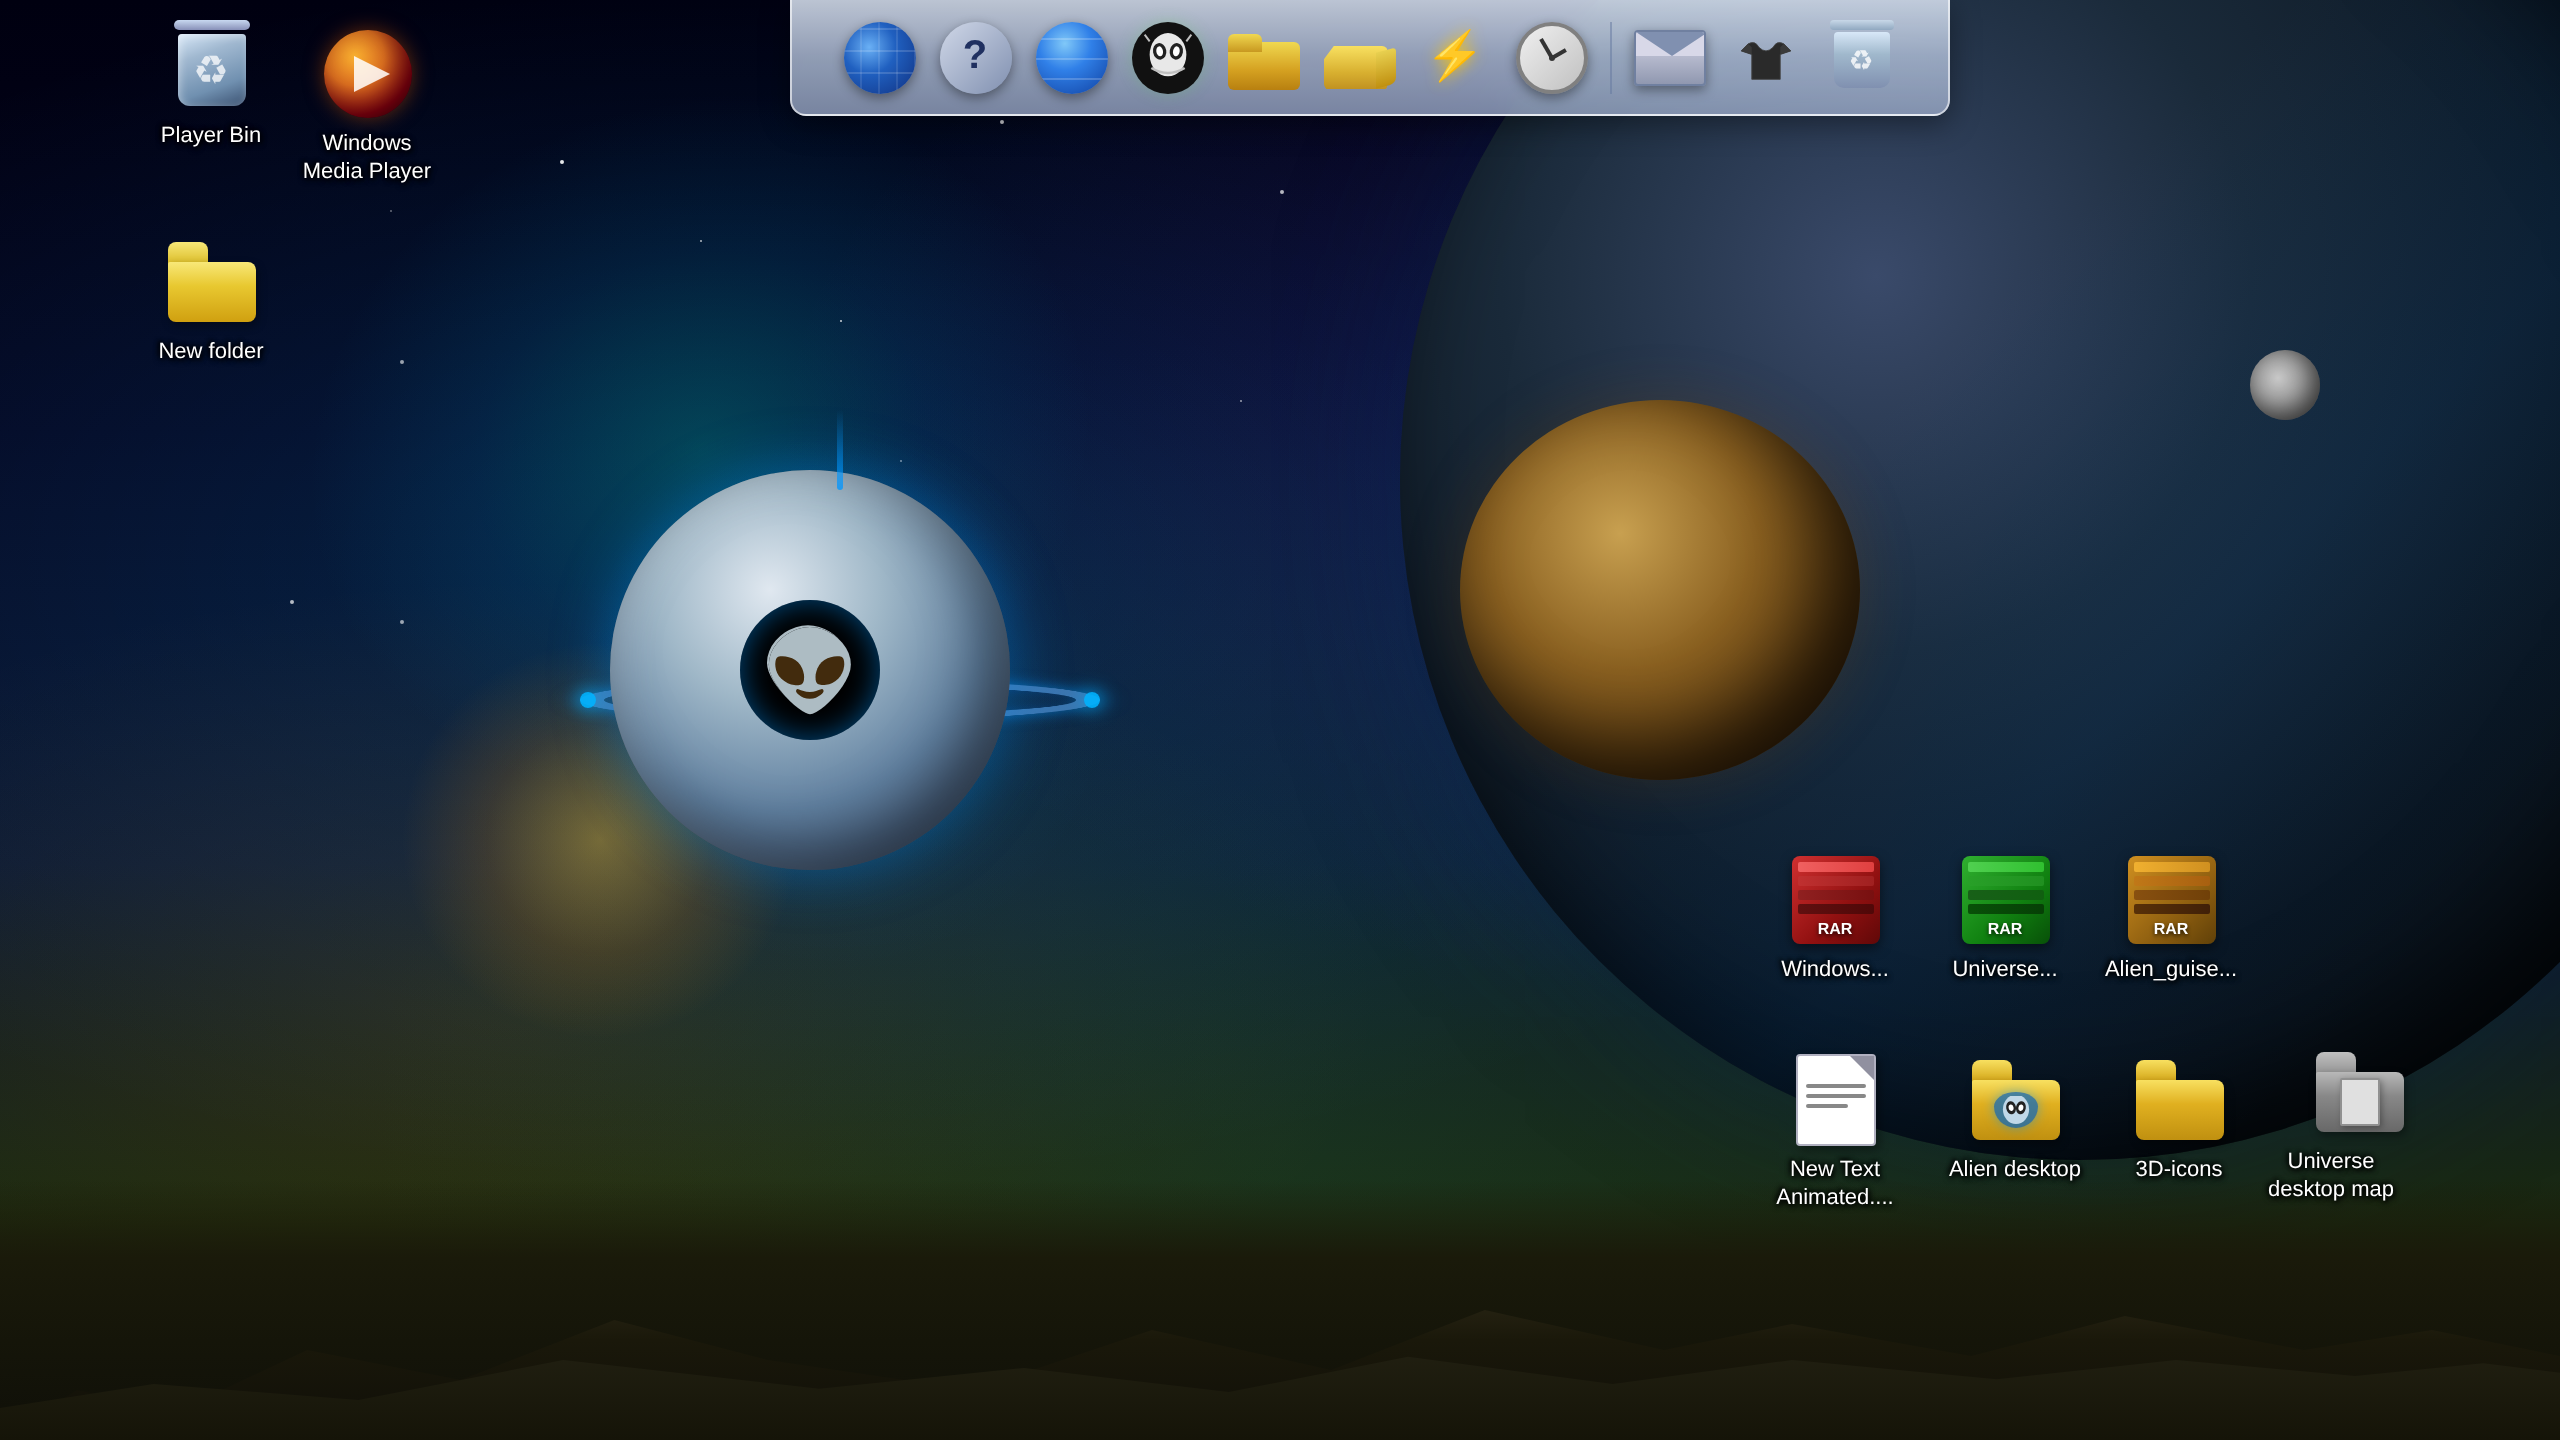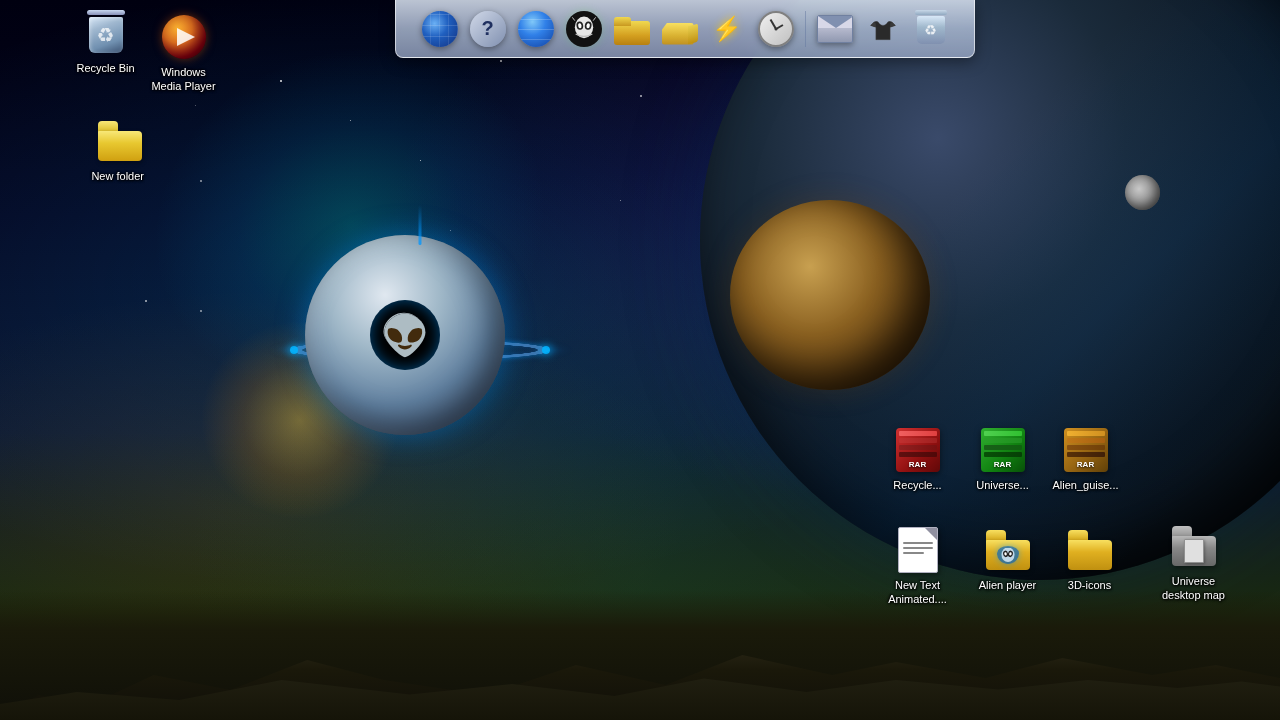--- a/index.html
+++ b/index.html
@@ -457,33 +457,33 @@
   </div>
 </div>
 
 <div class="desktop-icon" style="top:5px;left:63px;">
   <div class="icon-img">
     <div style="width:44px;height:46px;position:relative;display:flex;flex-direction:column;align-items:center;">
       <div style="width:38px;height:5px;background:linear-gradient(180deg,#c8d8f0 0%,#8890b8 100%);border-radius:3px;margin-bottom:2px;"></div>
       <div style="width:34px;height:36px;background:linear-gradient(160deg,#d8e8f8 0%,#a0b8d0 30%,#7090b0 70%,#3a5070 100%);border-radius:2px 2px 6px 6px;display:flex;align-items:center;justify-content:center;font-size:20px;color:rgba(255,255,255,0.75);box-shadow:inset 1px 1px 4px rgba(255,255,255,0.4);">♻</div>
     </div>
   </div>
-  <span class="icon-label">Recycle Bin</span>
+  <span class="icon-label">Player Bin</span>
 </div>
 
 <div class="desktop-icon" style="top:9px;left:141px;">
   <div class="icon-img">
     <div style="width:44px;height:44px;border-radius:50%;background:radial-gradient(circle at 35% 30%,#f8b030 0%,#e07020 35%,#900010 70%,#380010 100%);display:flex;align-items:center;justify-content:center;box-shadow:0 0 10px rgba(200,80,0,0.5),inset -5px -5px 15px rgba(0,0,0,0.4);">
       <div style="width:0;height:0;border-style:solid;border-width:9px 0 9px 18px;border-color:transparent transparent transparent rgba(255,255,255,0.85);margin-left:4px;"></div>
     </div>
   </div>
   <span class="icon-label">Windows Media Player</span>
 </div>
 
-<div class="desktop-icon" style="top:113px;left:63px;align-items:flex-end;">
+<div class="desktop-icon" style="top:113px;left:63px;">
   <div class="icon-img">
     <div style="width:44px;height:40px;position:relative;">
       <div style="position:absolute;top:0;left:0;width:20px;height:12px;background:linear-gradient(180deg,#f8e878 0%,#d8b820 100%);border-radius:4px 4px 0 0;"></div>
       <div style="position:absolute;bottom:0;left:0;right:0;height:30px;background:linear-gradient(180deg,#f8e878 0%,#e8c830 40%,#d0a010 100%);border-radius:1px 4px 4px 4px;box-shadow:1px 2px 4px rgba(0,0,0,0.35);"></div>
     </div>
   </div>
   <span class="icon-label">New folder</span>
 </div>
 
 <div class="desktop-icon" style="top:422px;right:320px;">
@@ -491,21 +491,21 @@
     <div style="width:44px;height:44px;background:linear-gradient(135deg,#d03030 0%,#901010 60%,#600808 100%);border-radius:4px;position:relative;overflow:hidden;box-shadow:0 2px 6px rgba(0,0,0,0.5);">
       <div style="position:absolute;inset:3px;display:flex;flex-direction:column;gap:2px;">
         <div style="height:5px;background:linear-gradient(90deg,#f06060,#e04040);border-radius:1px;"></div>
         <div style="height:5px;background:linear-gradient(90deg,#c03030,#a02020);border-radius:1px;"></div>
         <div style="height:5px;background:linear-gradient(90deg,#902020,#781010);border-radius:1px;"></div>
         <div style="height:5px;background:linear-gradient(90deg,#601010,#500808);border-radius:1px;"></div>
       </div>
       <div style="position:absolute;bottom:3px;left:0;right:0;text-align:center;font-size:8px;font-weight:bold;color:#fff;text-shadow:0 1px 2px rgba(0,0,0,0.8);">RAR</div>
     </div>
   </div>
-  <span class="icon-label">Recycle...</span>
+  <span class="icon-label">Windows...</span>
 </div>
 
 <div class="desktop-icon" style="top:422px;right:235px;">
   <div class="icon-img">
     <div style="width:44px;height:44px;background:linear-gradient(135deg,#30b030 0%,#108010 60%,#085008 100%);border-radius:4px;position:relative;overflow:hidden;box-shadow:0 2px 6px rgba(0,0,0,0.5);">
       <div style="position:absolute;inset:3px;display:flex;flex-direction:column;gap:2px;">
         <div style="height:5px;background:linear-gradient(90deg,#50d050,#30c030);border-radius:1px;"></div>
         <div style="height:5px;background:linear-gradient(90deg,#28a028,#209020);border-radius:1px;"></div>
         <div style="height:5px;background:linear-gradient(90deg,#186018,#106010);border-radius:1px;"></div>
         <div style="height:5px;background:linear-gradient(90deg,#085008,#064006);border-radius:1px;"></div>
@@ -555,34 +555,34 @@
             <ellipse cx="11" cy="8" rx="8" ry="9" fill="#c0d8e8"></ellipse>
             <ellipse cx="8" cy="7" rx="3" ry="4" fill="#222" transform="rotate(-10,8,7)"></ellipse>
             <ellipse cx="14" cy="7" rx="3" ry="4" fill="#222" transform="rotate(10,14,7)"></ellipse>
             <ellipse cx="8" cy="7" rx="1.5" ry="2" fill="#fff" transform="rotate(-10,8,7)"></ellipse>
             <ellipse cx="14" cy="7" rx="1.5" ry="2" fill="#fff" transform="rotate(10,14,7)"></ellipse>
           </svg>
         </div>
       </div>
     </div>
   </div>
-  <span class="icon-label">Alien player</span>
+  <span class="icon-label">Alien desktop</span>
 </div>
 
 <div class="desktop-icon" style="top:522px;right:148px;">
   <div class="icon-img">
     <div style="width:44px;height:40px;position:relative;">
       <div style="position:absolute;top:0;left:0;width:20px;height:12px;background:linear-gradient(180deg,#f8e060 0%,#d0a010 100%);border-radius:4px 4px 0 0;"></div>
       <div style="position:absolute;bottom:0;left:0;right:0;height:30px;background:linear-gradient(180deg,#f8e060 0%,#e0b020 40%,#c09010 100%);border-radius:1px 4px 4px 4px;box-shadow:1px 2px 4px rgba(0,0,0,0.35);"></div>
     </div>
   </div>
   <span class="icon-label">3D-icons</span>
 </div>
 
-<div class="desktop-icon" style="top:518px;right:44px;">
+<div class="desktop-icon" style="top:518px;right:72px;align-items:flex-end;">
   <div class="icon-img">
     <div style="width:44px;height:40px;position:relative;">
       <div style="position:absolute;top:0;left:0;width:20px;height:12px;background:linear-gradient(180deg,#c0c0c0 0%,#909090 100%);border-radius:4px 4px 0 0;"></div>
       <div style="position:absolute;bottom:0;left:0;right:0;height:30px;background:linear-gradient(180deg,#b8b8b8 0%,#888888 40%,#686868 100%);border-radius:1px 4px 4px 4px;box-shadow:1px 2px 4px rgba(0,0,0,0.35);display:flex;align-items:center;justify-content:center;">
         <div style="width:20px;height:24px;background:#e0e0e0;border:1px solid #909090;border-radius:1px;box-shadow:1px 1px 3px rgba(0,0,0,0.3);"></div>
       </div>
     </div>
   </div>
   <span class="icon-label">Universe desktop map</span>
 </div>

